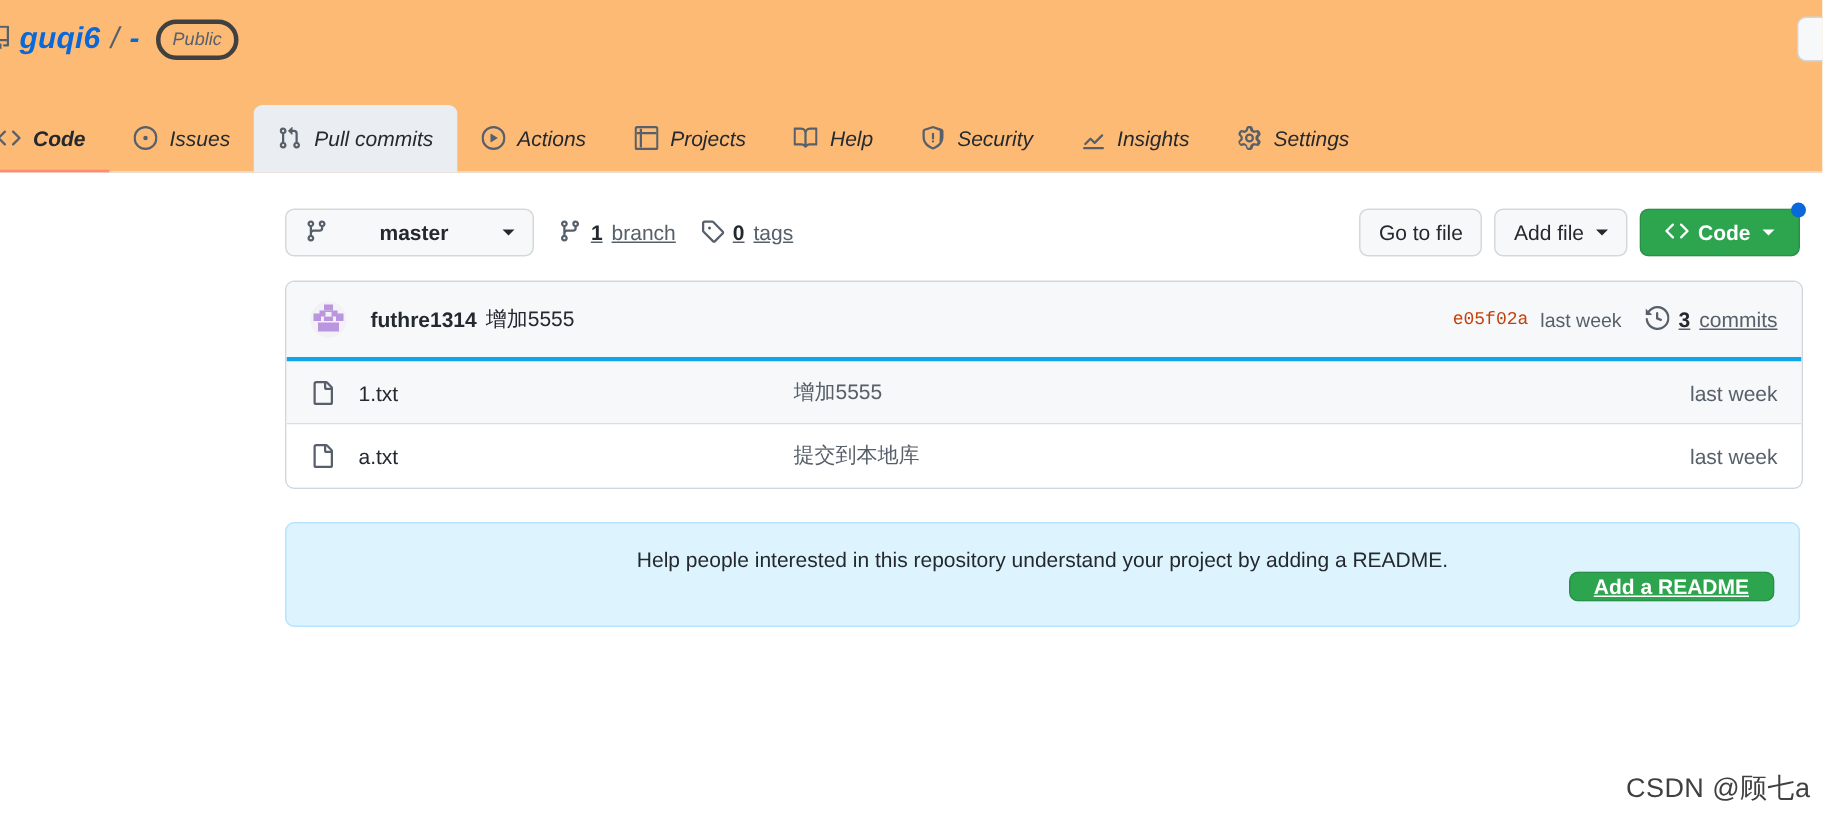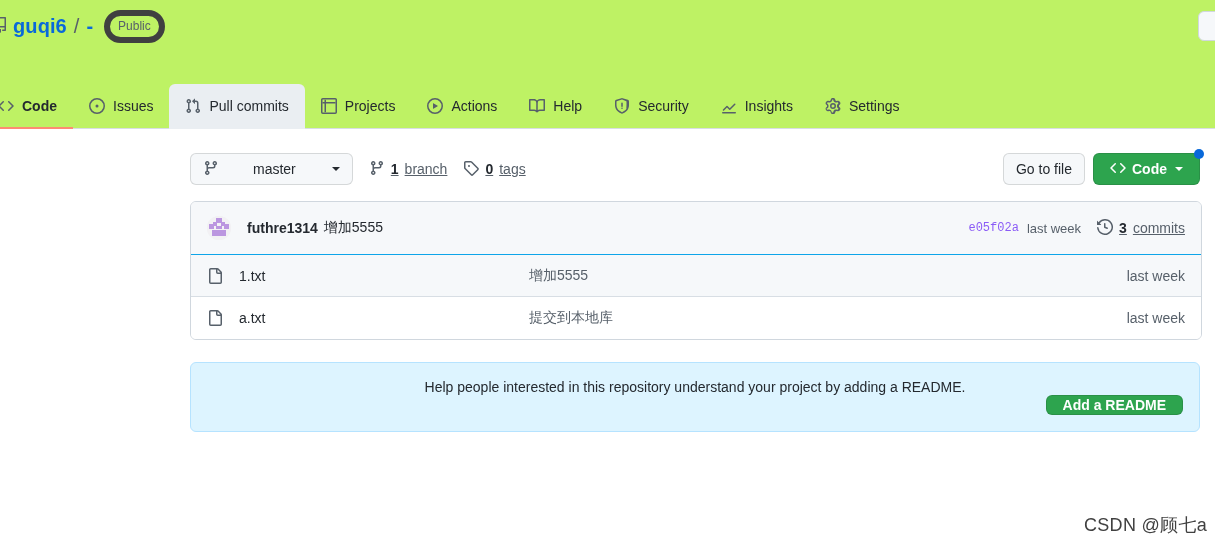--- a/index.html
+++ b/index.html
@@ -12,24 +12,25 @@
     background: #ffffff;
     font-family: "Liberation Sans", sans-serif;
     font-size: 14px;
     color: #24292f;
     overflow: hidden;
     position: relative;
   }
 
   
   .repo-header {
-    background: #bef264;
-    height: 129px;
+    background: #fdba74;
+    height: 115px;
     position: relative;
     box-sizing: border-box;
+    font-style: italic;
   }
   .repo-title-row {
     display: flex;
     align-items: center;
     gap: 7px;
     padding: 11px 0 0 4px;
     height: 30px;
   }
   .repo-icon {
     color: #57606a;
@@ -50,21 +51,21 @@
     font-size: 20px;
     font-weight: 400;
   }
   .repo-name {
     color: #0969da;
     font-size: 20px;
     font-weight: 600;
   }
   .visibility-badge {
     display: inline-block;
-    border: 6px solid #404040;
+    border: 3px solid #404040;
     border-radius: 2em;
     padding: 1px 8px 2px;
     font-size: 12px;
     line-height: 18px;
     font-weight: 500;
     color: #57606a;
     margin-left: 4px;
   }
 
   
@@ -146,21 +147,21 @@
     font-size: 14px;
     font-weight: 500;
     border: 1px solid rgba(27,31,36,0.15);
     border-radius: 6px;
     background: #f6f8fa;
     color: #24292f;
     box-sizing: border-box;
     white-space: nowrap;
     cursor: pointer;
   }
-  .branch-btn { font-weight: 400; padding: 0 12px; gap: 34px; }
+  .branch-btn { font-weight: 700; padding: 0 12px; gap: 34px; }
   .caret {
     width: 0; height: 0;
     border-left: 4px solid transparent;
     border-right: 4px solid transparent;
     border-top: 4px solid currentColor;
     display: inline-block;
     margin-left: 2px;
   }
   .meta-link {
     display: inline-flex;
@@ -204,21 +205,21 @@
     border: 1px solid #d0d7de;
     border-radius: 6px;
     overflow: hidden;
   }
   .commit-row {
     display: flex;
     align-items: center;
     background: #f6f8fa;
     padding: 0 16px;
     height: 53px;
-    border-bottom: 1px solid #0ea5e9;
+    border-bottom: 3px solid #0ea5e9;
     box-sizing: border-box;
   }
   .avatar {
     width: 24px;
     height: 24px;
     border-radius: 50%;
     flex: 0 0 auto;
     background: #f0f0f2;
     position: relative;
     overflow: hidden;
@@ -238,21 +239,21 @@
     margin-left: auto;
     display: flex;
     align-items: center;
     gap: 8px;
     color: #57606a;
     font-size: 13px;
   }
   .sha {
     font-family: "Liberation Mono", monospace;
     font-size: 12px;
-    color: #8b5cf6;
+    color: #c2410c;
   }
   .commits-count {
     display: inline-flex;
     align-items: center;
     gap: 6px;
     margin-left: 8px;
     color: #57606a;
     font-size: 14px;
   }
   .commits-count strong { color: #24292f; font-weight: 600; }
@@ -316,20 +317,21 @@
     font-weight: 600;
     font-size: 14px;
     border: 1px solid rgba(27,31,36,0.15);
     border-radius: 6px;
     padding: 0 16px;
     height: 44px;
     display: inline-flex;
     align-items: center;
     cursor: pointer;
     white-space: nowrap;
+    text-decoration: underline;
   }
 
   
   .watermark {
     position: absolute;
     right: 8px;
     bottom: 12px;
     font-size: 18px;
     color: #404040;
     letter-spacing: .3px;
@@ -381,34 +383,34 @@
         <svg width="16" height="16" viewBox="0 0 16 16" fill="#57606a">
             <path d="M1.5 3.25a2.25 2.25 0 1 1 3 2.122v5.256a2.251 2.251 0 1 1-1.5 0V5.372A2.25 2.25 0 0 1 1.5 3.25Zm5.677-.177L9.573.677A.25.25 0 0 1 10 .854V2.5h1A2.5 2.5 0 0 1 13.5 5v5.628a2.251 2.251 0 1 1-1.5 0V5a1 1 0 0 0-1-1h-1v1.646a.25.25 0 0 1-.427.177L7.177 3.427a.25.25 0 0 1 0-.354ZM3.75 2.5a.75.75 0 1 0 0 1.5.75.75 0 0 0 0-1.5Zm0 9.5a.75.75 0 1 0 0 1.5.75.75 0 0 0 0-1.5Zm8.25.75a.75.75 0 1 0 1.5 0 .75.75 0 0 0-1.5 0Z"></path>
           </svg>
       </span>
       <span>Pull commits</span>
     </div>
 
     <div class="nav-item">
       <span class="nav-ico">
         <svg width="16" height="16" viewBox="0 0 16 16" fill="#57606a">
+            <path d="M8 0a8 8 0 1 1 0 16A8 8 0 0 1 8 0ZM1.5 8a6.5 6.5 0 1 0 13 0 6.5 6.5 0 0 0-13 0Zm4.879-2.773 4.264 2.559a.25.25 0 0 1 0 .428l-4.264 2.559A.25.25 0 0 1 6 10.559V5.442a.25.25 0 0 1 .379-.215Z"></path>
+          </svg>
+      </span>
+      <span>Actions</span>
+    </div>
+
+    <div class="nav-item">
+      <span class="nav-ico">
+        <svg width="16" height="16" viewBox="0 0 16 16" fill="#57606a">
             <path d="M1.75 0h12.5C15.216 0 16 .784 16 1.75v12.5A1.75 1.75 0 0 1 14.25 16H1.75A1.75 1.75 0 0 1 0 14.25V1.75C0 .784.784 0 1.75 0ZM1.5 1.75v12.5c0 .138.112.25.25.25h12.5a.25.25 0 0 0 .25-.25V1.75a.25.25 0 0 0-.25-.25H1.75a.25.25 0 0 0-.25.25Z"></path>
             <path d="M5 1.75v12.5H3.5V1.75Zm9.5 3.75H1.5V4h13Z"></path>
           </svg>
       </span>
       <span>Projects</span>
-    </div>
-
-    <div class="nav-item">
-      <span class="nav-ico">
-        <svg width="16" height="16" viewBox="0 0 16 16" fill="#57606a">
-            <path d="M8 0a8 8 0 1 1 0 16A8 8 0 0 1 8 0ZM1.5 8a6.5 6.5 0 1 0 13 0 6.5 6.5 0 0 0-13 0Zm4.879-2.773 4.264 2.559a.25.25 0 0 1 0 .428l-4.264 2.559A.25.25 0 0 1 6 10.559V5.442a.25.25 0 0 1 .379-.215Z"></path>
-          </svg>
-      </span>
-      <span>Actions</span>
     </div>
 
     <div class="nav-item">
       <span class="nav-ico">
         <svg width="16" height="16" viewBox="0 0 16 16" fill="#57606a">
             <path d="M0 1.75A.75.75 0 0 1 .75 1h4.253c1.227 0 2.317.59 3 1.501A3.743 3.743 0 0 1 11.006 1h4.245a.75.75 0 0 1 .75.75v10.5a.75.75 0 0 1-.75.75h-4.507a2.25 2.25 0 0 0-1.591.659l-.622.621a.75.75 0 0 1-1.06 0l-.622-.621A2.25 2.25 0 0 0 5.258 13H.75a.75.75 0 0 1-.75-.75Zm7.251 10.324.004-5.073-.002-2.253A2.25 2.25 0 0 0 5.003 2.5H1.5v9h3.757a3.75 3.75 0 0 1 1.994.574ZM8.755 4.75l-.004 7.322a3.752 3.752 0 0 1 1.992-.572H14.5v-9h-3.495a2.25 2.25 0 0 0-2.25 2.25Z"></path>
           </svg>
       </span>
       <span>Help</span>
     </div>
@@ -473,20 +475,24 @@
             <path d="M1 7.775V2.75C1 1.784 1.784 1 2.75 1h5.025c.464 0 .91.184 1.238.513l6.25 6.25a1.75 1.75 0 0 1 0 2.474l-5.026 5.026a1.75 1.75 0 0 1-2.474 0l-6.25-6.25A1.752 1.752 0 0 1 1 7.775Zm1.5 0c0 .066.026.13.073.177l6.25 6.25a.25.25 0 0 0 .354 0l5.025-5.025a.25.25 0 0 0 0-.354l-6.25-6.25a.25.25 0 0 0-.177-.073H2.75a.25.25 0 0 0-.25.25ZM6 5a1 1 0 1 1 0 2 1 1 0 0 1 0-2Z"></path>
           </svg>
       </span>
       <strong>0</strong>
       <span>tags</span>
     </a>
 
     <div class="toolbar-right">
       <button class="btn">Go to file</button>
 
+      <button class="btn">
+        <span>Add file</span>
+        <span class="caret"></span>
+      </button>
 
       <div class="code-wrap">
         <button class="btn btn-primary">
           <span>
             <svg width="16" height="16" viewBox="0 0 16 16" fill="#ffffff">
                 <path d="m11.28 3.22 4.25 4.25a.75.75 0 0 1 0 1.06l-4.25 4.25a.749.749 0 0 1-1.275-.326.749.749 0 0 1 .215-.734L13.94 8l-3.72-3.72a.749.749 0 0 1 .326-1.275.749.749 0 0 1 .734.215Zm-6.56 0a.751.751 0 0 1 1.042.018.751.751 0 0 1 .018 1.042L2.06 8l3.72 3.72a.749.749 0 0 1-.326 1.275.749.749 0 0 1-.734-.215L.47 8.53a.75.75 0 0 1 0-1.06Z"></path>
               </svg>
           </span>
           <span>Code</span>
           <span class="caret"></span>

